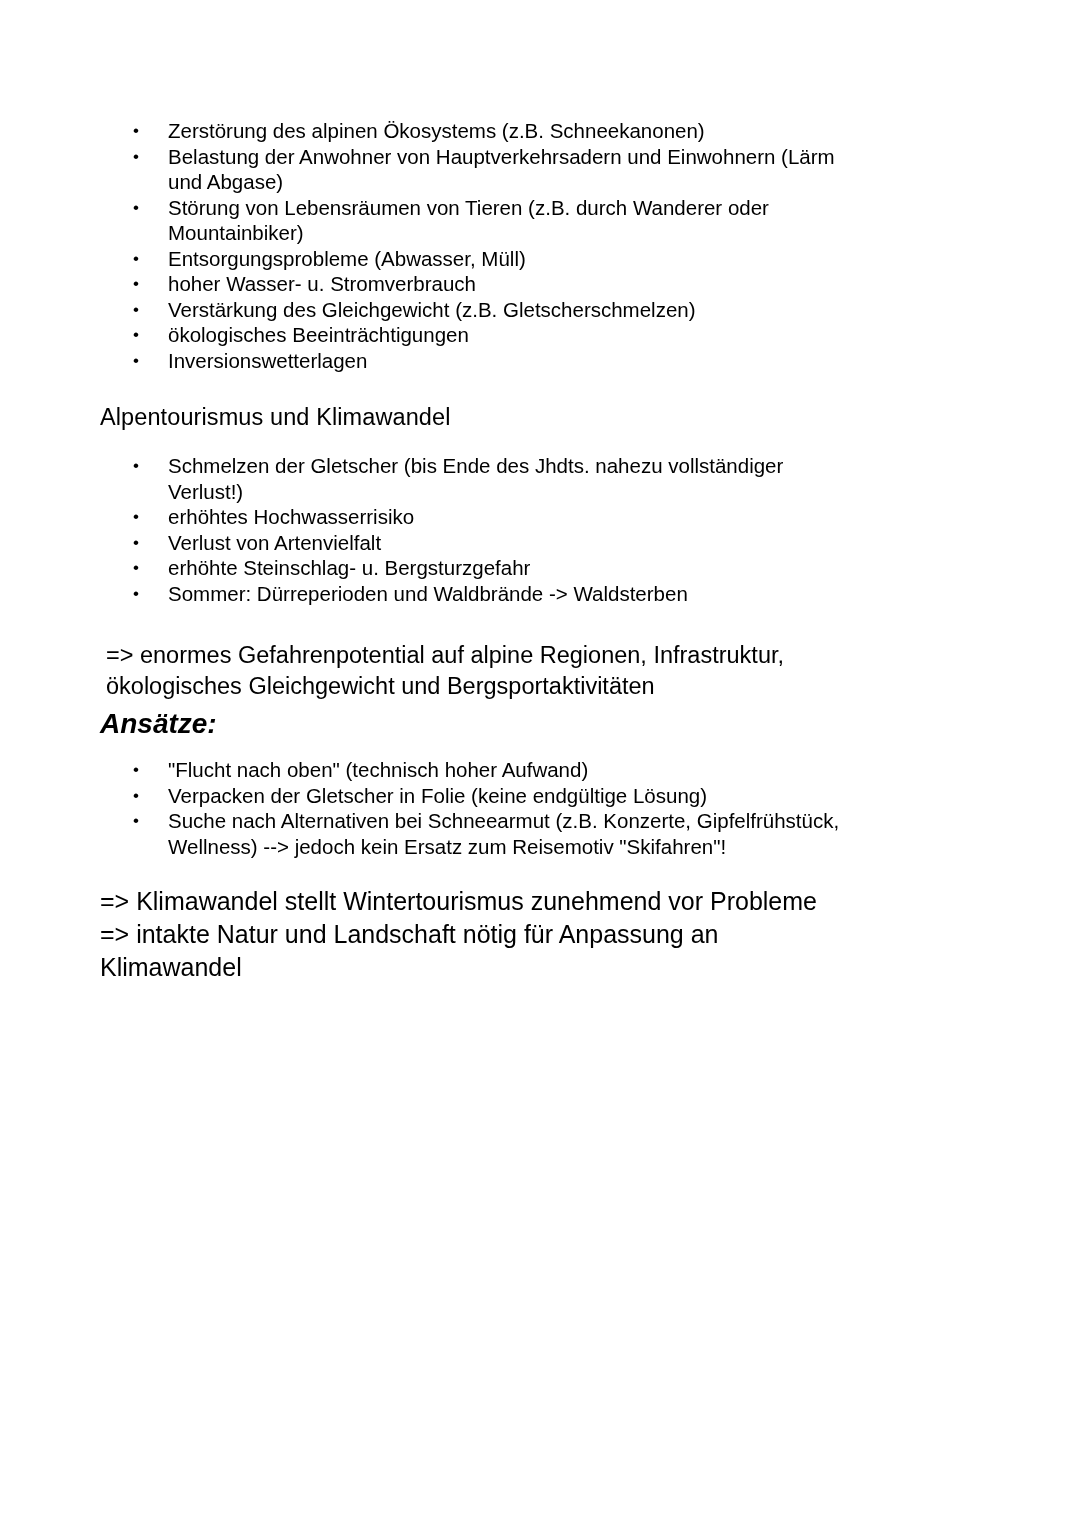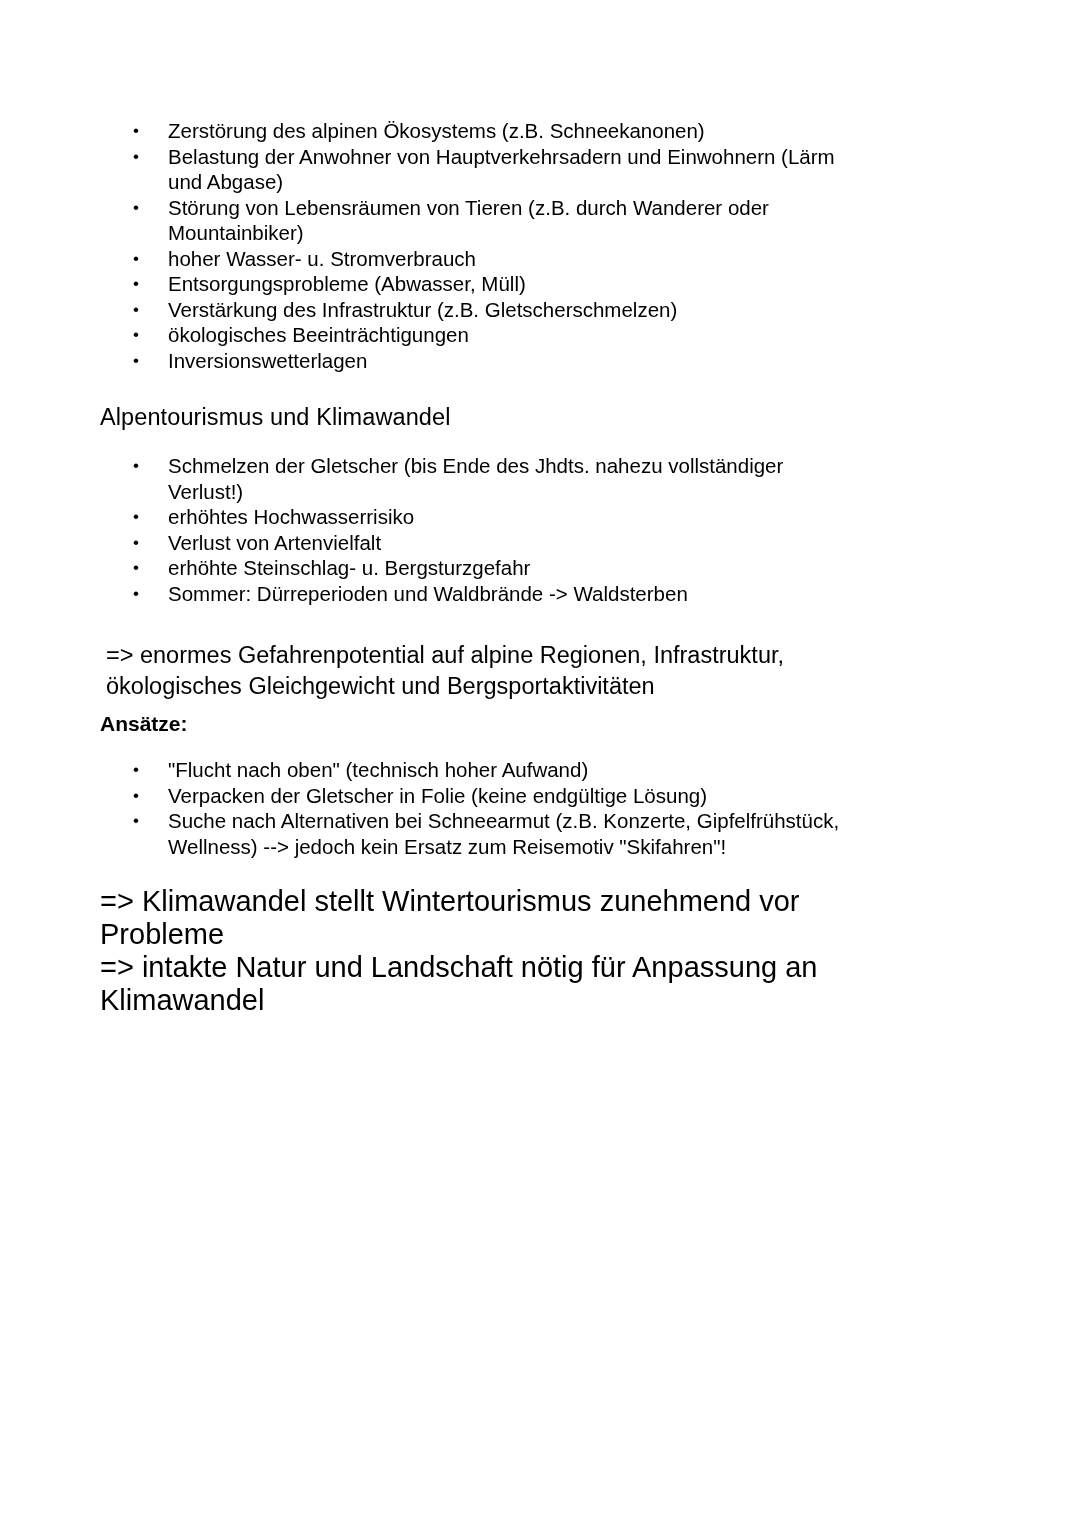--- a/index.html
+++ b/index.html
@@ -53,54 +53,55 @@
   }
   .conclusion {
     font-size: 23.5px;
     line-height: 31px;
     margin: 6px;
     font-weight: normal;
   }
   .spacer-28 { height: 28px; }
   .spacer-26 { height: 26px; }
   .bold-label {
-    font-size: 21px;
+    font-size: 28px;
     font-weight: bold;
     line-height: 31px;
     margin: 0 0 18px 0;
+    font-style: italic;
   }
   .final-block {
-    font-size: 29px;
+    font-size: 25px;
     line-height: 33px;
     margin: 0;
   }
 </style>
 </head>
 <body>
 
 <div class="page">
 
   <ul class="bullets">
     <li>
         <span class="cont">Zerstörung des alpinen Ökosystems (z.B. Schneekanonen)</span>
       </li>
     <li>
         <span class="cont">Belastung der Anwohner von Hauptverkehrsadern und Einwohnern (Lärm und Abgase)</span>
       </li>
     <li>
         <span class="cont">Störung von Lebensräumen von Tieren (z.B. durch Wanderer oder Mountainbiker)</span>
       </li>
     <li>
+        <span class="cont">Entsorgungsprobleme (Abwasser, Müll)</span>
+      </li>
+    <li>
         <span class="cont">hoher Wasser- u. Stromverbrauch</span>
       </li>
     <li>
-        <span class="cont">Entsorgungsprobleme (Abwasser, Müll)</span>
-      </li>
-    <li>
-        <span class="cont">Verstärkung des Infrastruktur (z.B. Gletscherschmelzen)</span>
+        <span class="cont">Verstärkung des Gleichgewicht (z.B. Gletscherschmelzen)</span>
       </li>
     <li>
         <span class="cont">ökologisches Beeinträchtigungen</span>
       </li>
     <li>
         <span class="cont">Inversionswetterlagen</span>
       </li>
   </ul>
 
   <h2 class="section-heading">Alpentourismus und Klimawandel</h2>

